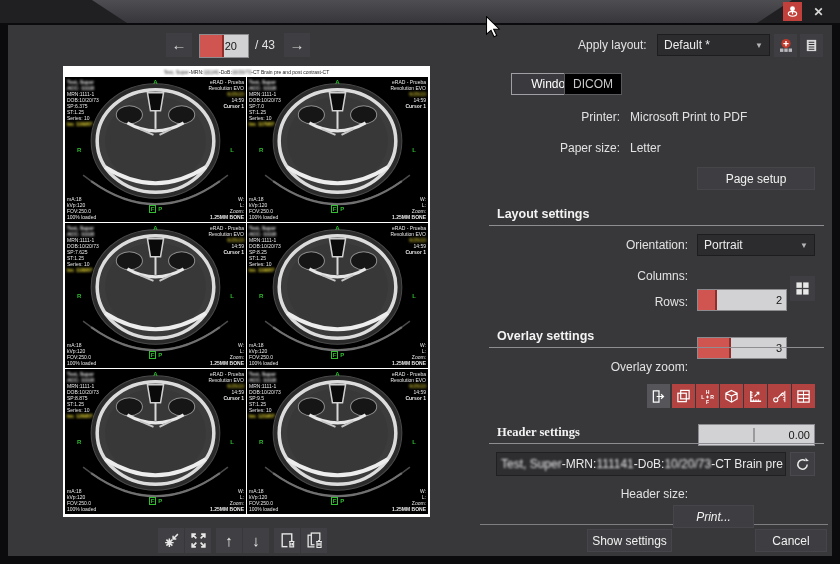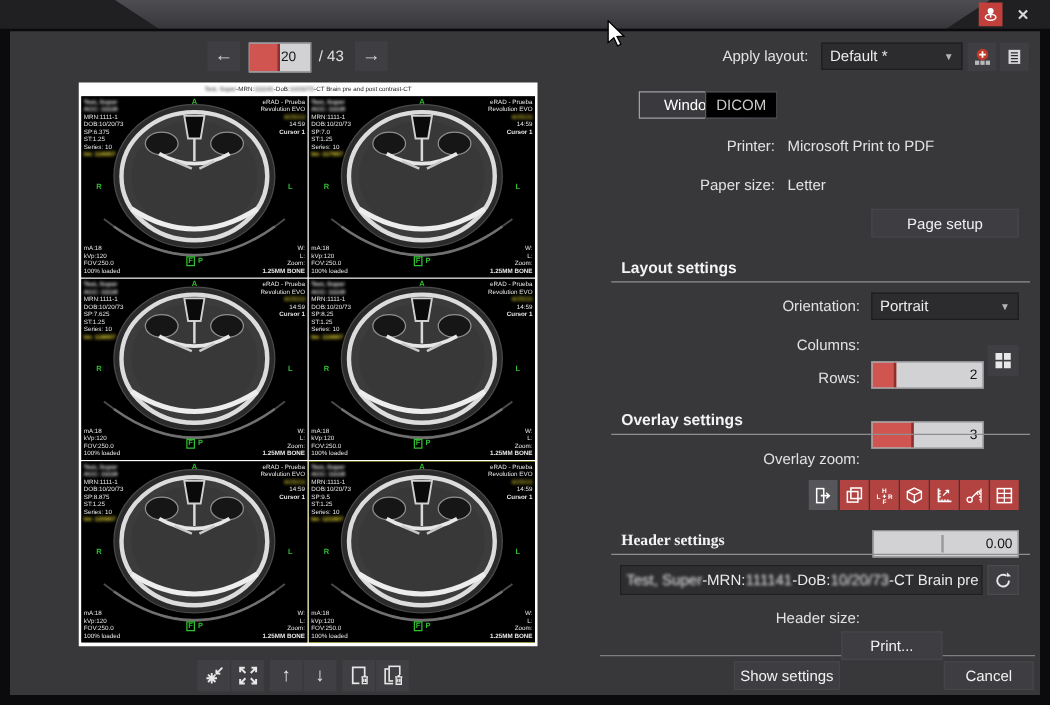--- a/index.html
+++ b/index.html
@@ -536,19 +536,19 @@
       <path d="M11.2 0.8 L11.2 4.6 L14.8 4.2 Z" fill="#e8e8e8"></path>
     </svg>
   </div>
 
   <span class="lbl abs" style="left:590px;top:462px;width:90px;text-align:right;">Header size:</span>
 
   <div class="hr" style="left:472px;top:499px;width:348px;background:#7e7e82;"></div>
   <div class="btn abs" style="left:579px;top:504px;width:85px;height:23px;">
     <span>Show settings</span>
   </div>
-  <div class="btn abs" style="left:665px;top:480px;width:81px;height:23px;">
+  <div class="btn abs" style="left:665px;top:480px;width:81px;height:23px;font-style:italic;">
     <span>Print...</span>
   </div>
   <div class="btn abs" style="left:747px;top:504px;width:72px;height:23px;">
     <span>Cancel</span>
   </div>
 </div>
 
 </body></html>

